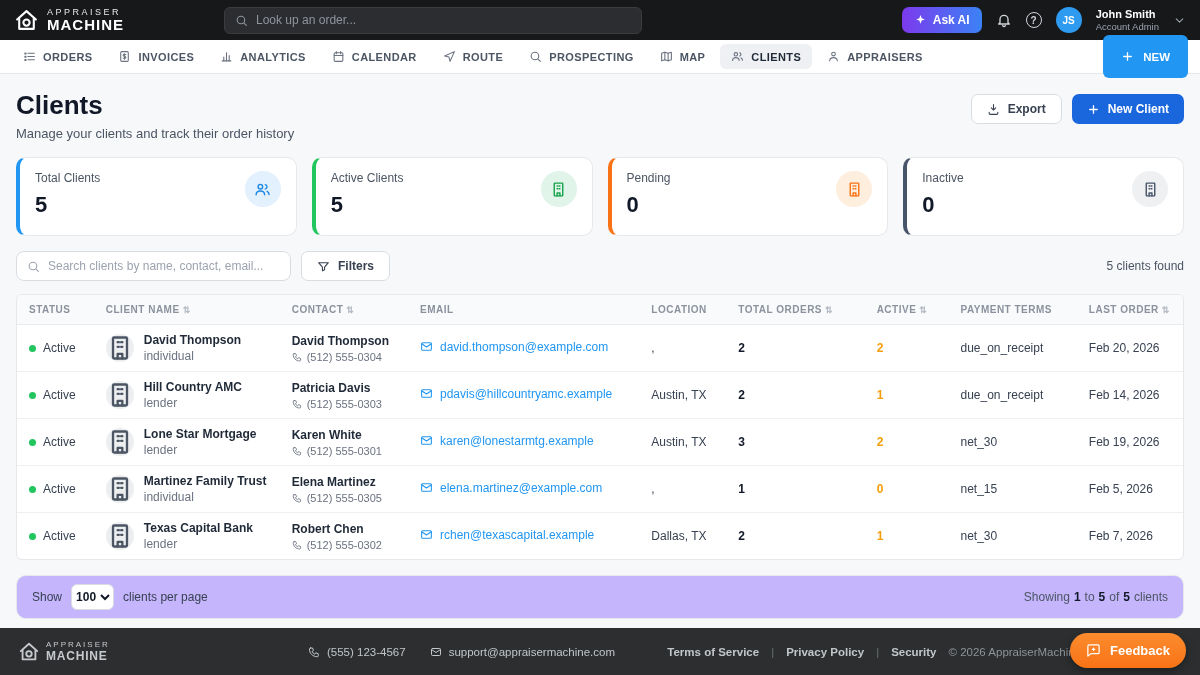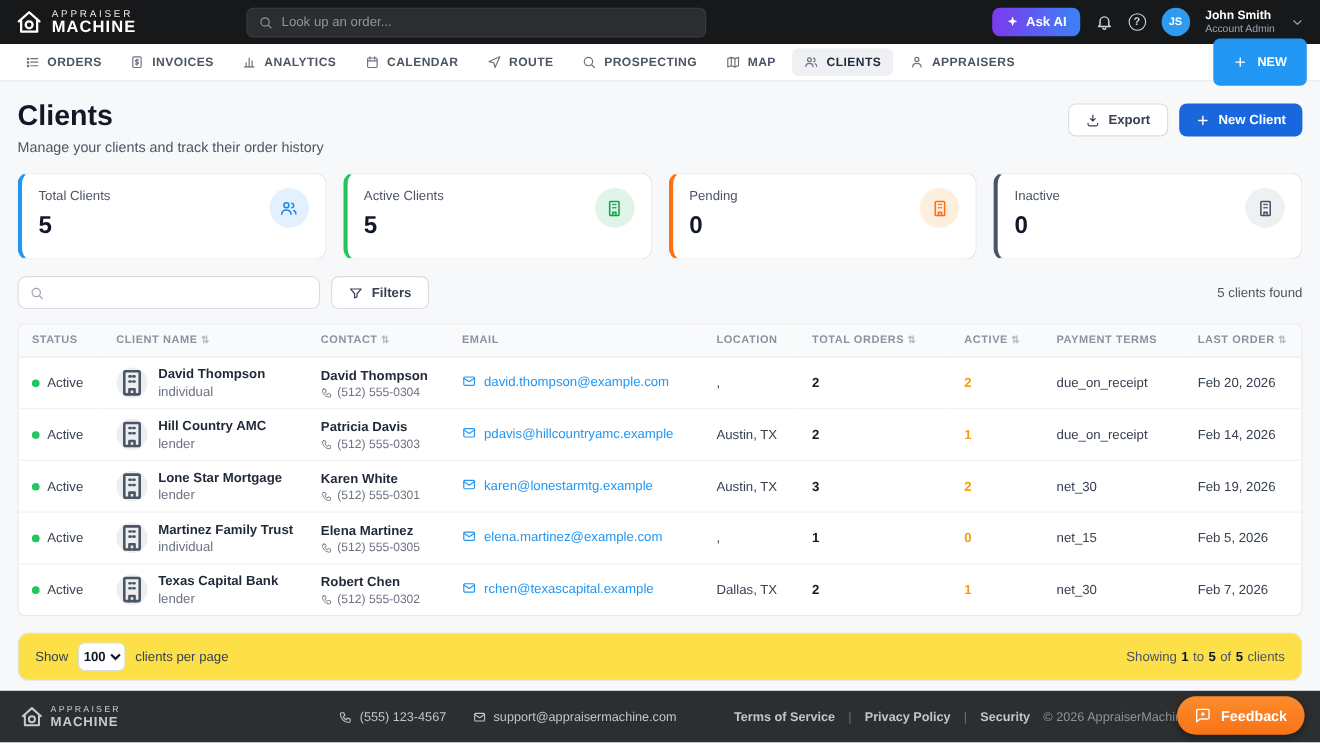--- a/index.html
+++ b/index.html
@@ -69,21 +69,21 @@
   .client-avatar{width:28px;height:28px;border-radius:50%;background:#eceef0;color:#4b5563;display:flex;align-items:center;justify-content:center;flex:0 0 auto}
   .client-name{font-weight:700;color:#1f2937;font-size:12px}
   .client-type{font-size:12px;color:#6b7280;margin-top:2px}
   .contact-name{color:#1f2937;font-weight:600}
   .contact-phone{font-size:11px;color:#6b7280;margin-top:3px;display:flex;align-items:center;gap:5px}
   .contact-phone .i svg{width:10px;height:10px}
   .email-link{color:#2196f3;display:inline-flex;gap:7px;align-items:center;text-decoration:none;font-size:12px}
   .orders-num{color:#111827;font-weight:600}
   .active-num{color:#f59e0b;font-weight:600}
 
-  .pagebar{background:#fde047;border:1px solid #e6e8eb;border-radius:10px;margin-top:15px;height:44px;display:flex;align-items:center;padding:0 15px;font-size:12px;color:#374151;justify-content:space-between}
+  .pagebar{background:#c4b5fd;border:1px solid #e6e8eb;border-radius:10px;margin-top:15px;height:44px;display:flex;align-items:center;padding:0 15px;font-size:12px;color:#374151;justify-content:space-between}
   .show-group{display:flex;align-items:center;gap:9px}
   .show-group select{height:26px;border:1px solid #d9dde2;border-radius:6px;font-size:12px;font-weight:600;padding:0 0;font-family:inherit;color:#111827;background:#fff}
   .showing{display:flex;gap:4px;color:#4b5563}
   .showing b{color:#111827}
 
   
   .footer{margin-top:auto;background:#2c2e30;height:47px;display:flex;align-items:center;padding:0 18px;color:#b6babd;font-size:11.5px;flex:0 0 auto;position:relative}
   .f-brand{display:flex;align-items:center;gap:6px;color:#c7cacd;width:200px}
   .f-brand .i svg{width:22px;height:22px}
   .f-l1{font-size:8px;letter-spacing:2px;line-height:1.1}
@@ -332,20 +332,21 @@
     </div>
 
   <div class="toolbar">
     <div class="search-box">
       <span class="i">
         <svg viewBox="0 0 24 24" fill="none" stroke="currentColor" stroke-width="2" stroke-linecap="round">
             <circle cx="11" cy="11" r="7"></circle>
             <path d="M21 21l-4.3-4.3"></path>
           </svg>
       </span>
+      <input placeholder="Search clients by name, contact, email..." style="">
     </div>
     <button class="btn-outline">
       <span class="i">
         <svg viewBox="0 0 24 24" fill="none" stroke="currentColor" stroke-width="2" stroke-linecap="round" stroke-linejoin="round">
             <path d="M3 5h18l-7 8v5l-4 2v-7L3 5z"></path>
           </svg>
       </span>
       <span>Filters</span>
     </button>
     <span class="results">5 clients found</span>

